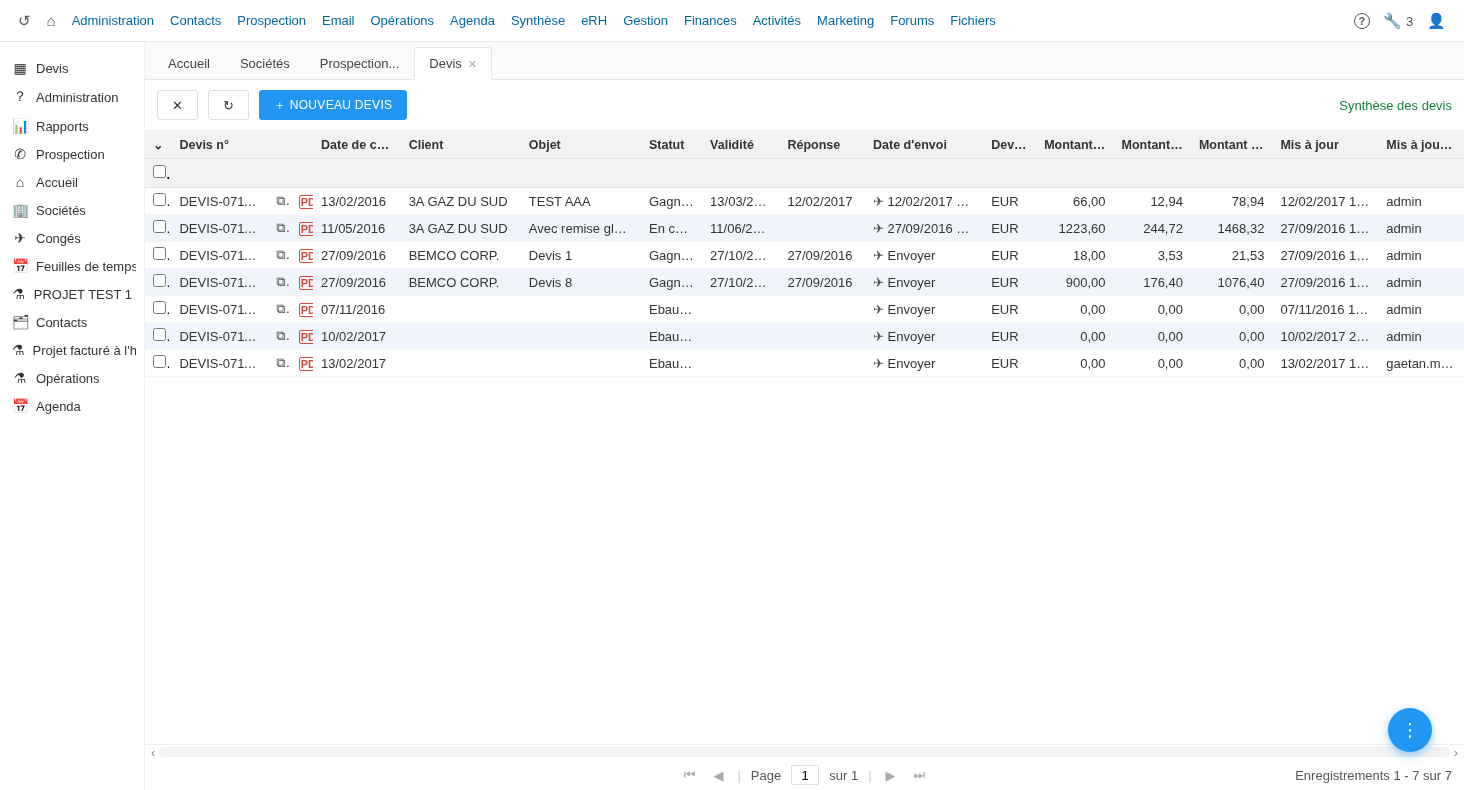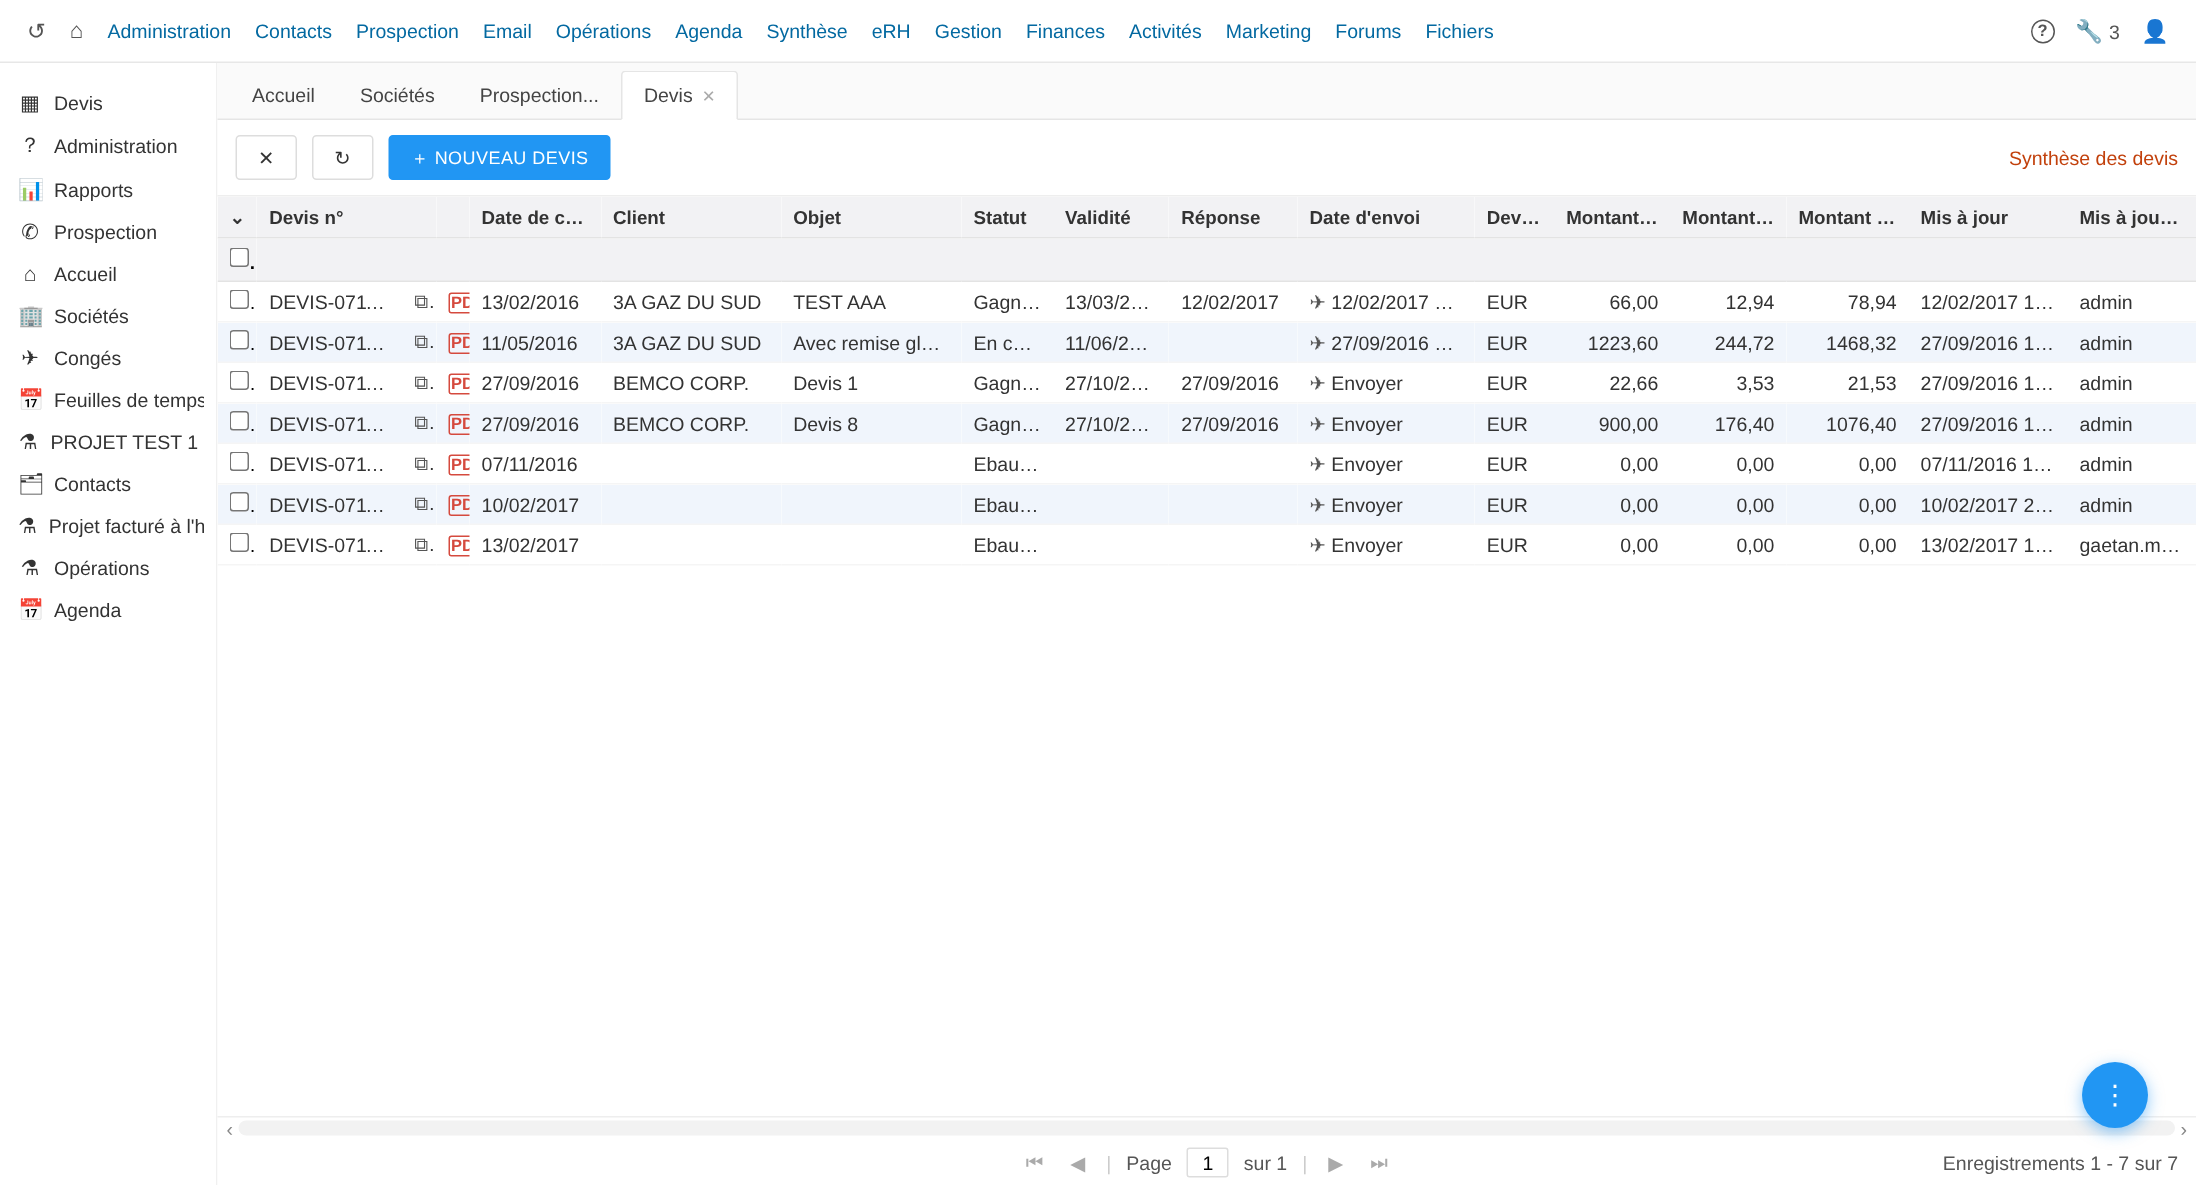--- a/index.html
+++ b/index.html
@@ -108,21 +108,21 @@
     background: #2196f3;
     border-color: #2196f3;
     color: #fff;
     font-weight: 500;
     letter-spacing: .3px;
     font-size: 12px;
   }
   .toolbar .spacer { flex: 1; }
   .link-right {
     font-size: 13px;
-    color: #c2410c;
+    color: #15803d;
     cursor: pointer;
   }
 
   
   .filter-row {
     display: flex;
     padding: 8px 12px 14px;
     font-size: 13px;
     color: #555;
   }
@@ -438,21 +438,21 @@
               <td><span class="copy-icon">⧉</span></td>
               <td><span class="pdf-icon">PDF</span></td>
               <td>27/09/2016</td>
               <td>BEMCO CORP.</td>
               <td>Devis 1</td>
               <td>Gagné !</td>
               <td>27/10/2016</td>
               <td>27/09/2016</td>
               <td><span class="send-icon">✈</span> Envoyer</td>
               <td>EUR</td>
-              <td class="num">22,66</td>
+              <td class="num">18,00</td>
               <td class="num">3,53</td>
               <td class="num">21,53</td>
               <td>27/09/2016 15:09</td>
               <td>admin</td>
             </tr>
             <tr class="alt">
               <td><input type="checkbox" style=""></td>
               <td>DEVIS-071112</td>
               <td><span class="copy-icon">⧉</span></td>
               <td><span class="pdf-icon">PDF</span></td>

